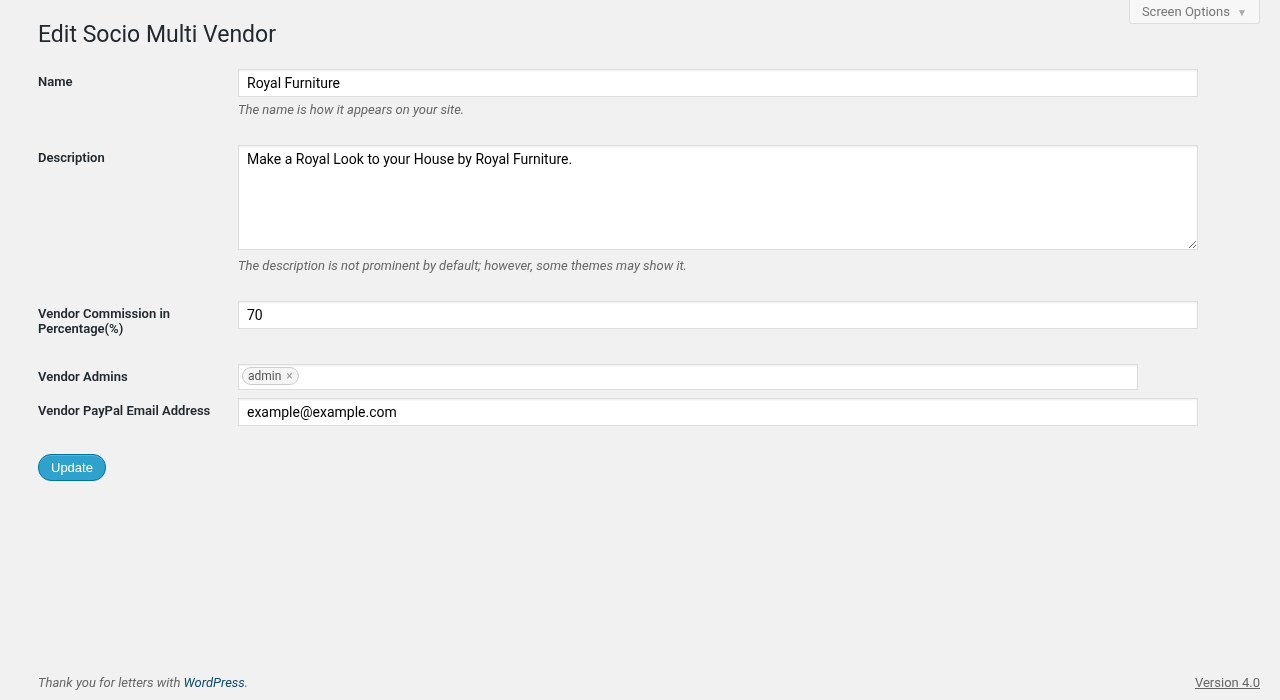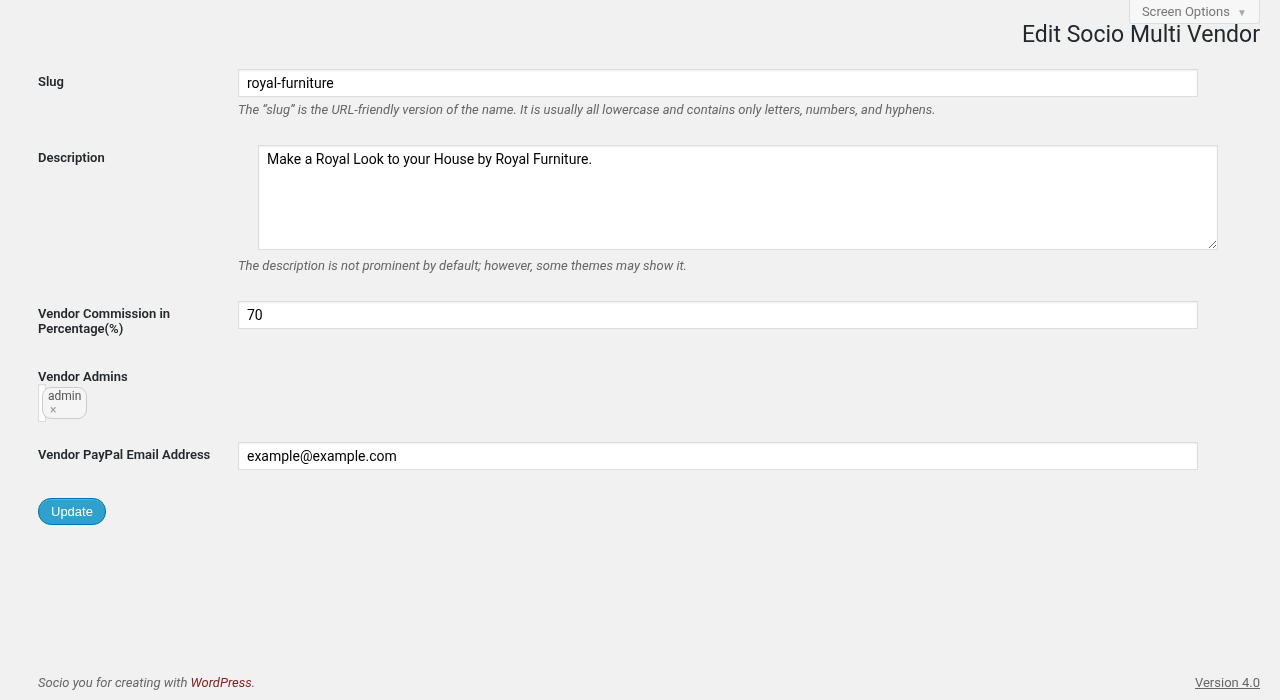--- a/index.html
+++ b/index.html
@@ -36,30 +36,28 @@
     }
     .wrap {
       padding: 20px 20px 0 38px;
     }
     h1 {
       font-size: 23px;
       font-weight: 400;
       color: #23282d;
       line-height: 29px;
       margin-bottom: 20px;
-      text-align: right;
     }
     .form-row {
       display: flex;
       align-items: flex-start;
       margin-bottom: 28px;
     }
     .form-row.tight {
-      margin-bottom: 20px;
-      flex-direction: column;
+      margin-bottom: 8px;
     }
     .label-col {
       width: 200px;
       flex-shrink: 0;
       padding-top: 5px;
       font-weight: 600;
       color: #23282d;
       font-size: 13px;
     }
     .field-col {
@@ -79,21 +77,20 @@
     textarea {
       width: 100%;
       height: 105px;
       padding: 5px 8px;
       border: 1px solid #ddd;
       font-size: 14px;
       font-family: inherit;
       background: #fff;
       resize: both;
       box-shadow: inset 0 1px 2px rgba(0,0,0,0.07);
-      margin-left: 20px;
     }
     .description {
       font-style: italic;
       color: #666;
       font-size: 13px;
       margin-top: 5px;
     }
     .tag-input-container {
       width: calc(100% - 60px);
       border: 1px solid #ddd;
@@ -129,48 +126,48 @@
     .footer {
       position: absolute;
       bottom: 10px;
       left: 38px;
       right: 20px;
       font-size: 13px;
       color: #666;
       font-style: italic;
     }
     .footer a {
-      color: #7f1d1d;
+      color: #0c4a6e;
       text-decoration: none;
     }
     .footer .version {
       float: right;
       font-style: normal;
       text-decoration: underline;
     }
   </style>
 </head>
 <body>
 
 <div class="screen-options">
   <span>Screen Options</span>
   <span class="triangle">▼</span>
 </div>
 
 <div class="wrap">
   <h1>Edit Socio Multi Vendor</h1>
 
-
-  <div class="form-row">
-    <div class="label-col">Slug</div>
-    <div class="field-col">
-      <input type="text" value="royal-furniture" style="">
-      <p class="description">The “slug” is the URL-friendly version of the name. It is usually all lowercase and contains only letters, numbers, and hyphens.</p>
-    </div>
-  </div>
+  <div class="form-row">
+    <div class="label-col">Name</div>
+    <div class="field-col">
+      <input type="text" value="Royal Furniture" style="">
+      <p class="description">The name is how it appears on your site.</p>
+    </div>
+  </div>
+
 
   <div class="form-row">
     <div class="label-col">Description</div>
     <div class="field-col">
       <textarea style="">Make a Royal Look to your House by Royal Furniture.</textarea>
       <p class="description">The description is not prominent by default; however, some themes may show it.</p>
     </div>
   </div>
 
   <div class="form-row">
@@ -196,15 +193,15 @@
     <div class="label-col">Vendor PayPal Email Address</div>
     <div class="field-col">
       <input type="text" value="example@example.com" style="">
     </div>
   </div>
 
   <button class="button-primary">Update</button>
 </div>
 
 <div class="footer">
-  <span>Socio you for creating with </span><a href="#">WordPress</a><span>.</span>
+  <span>Thank you for letters with </span><a href="#">WordPress</a><span>.</span>
   <span class="version">Version 4.0</span>
 </div>
 
 </body></html>

